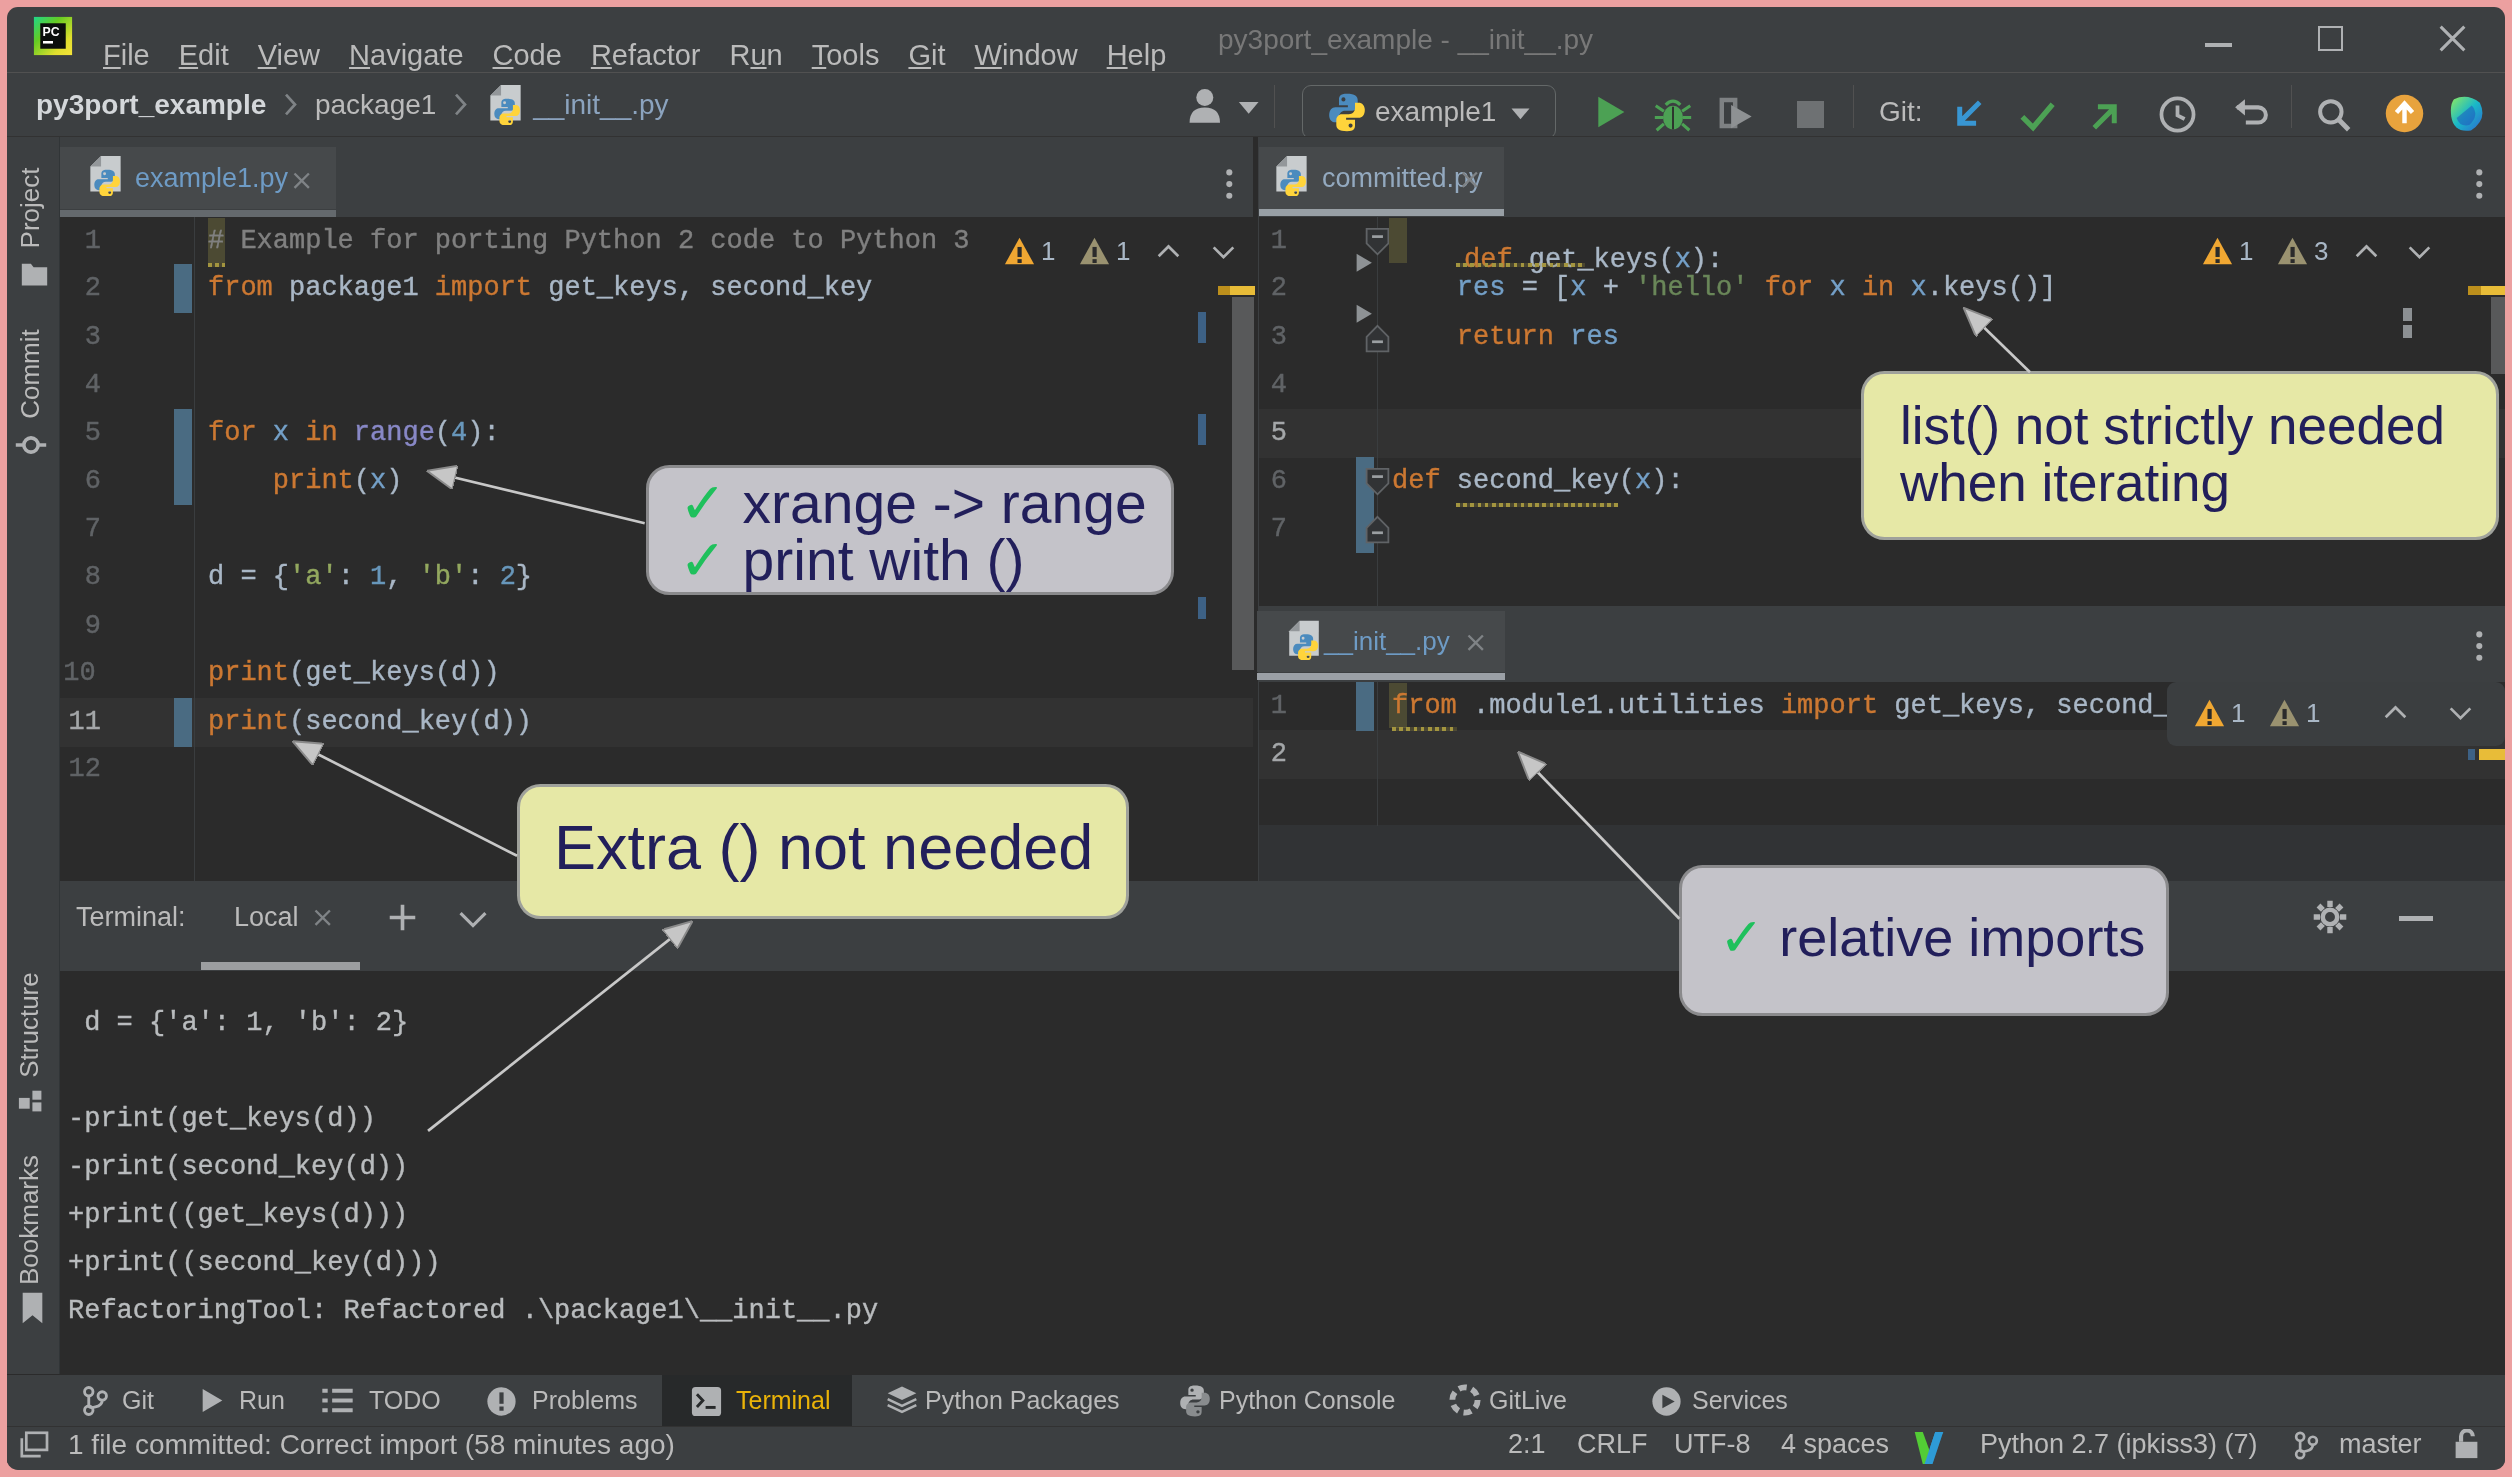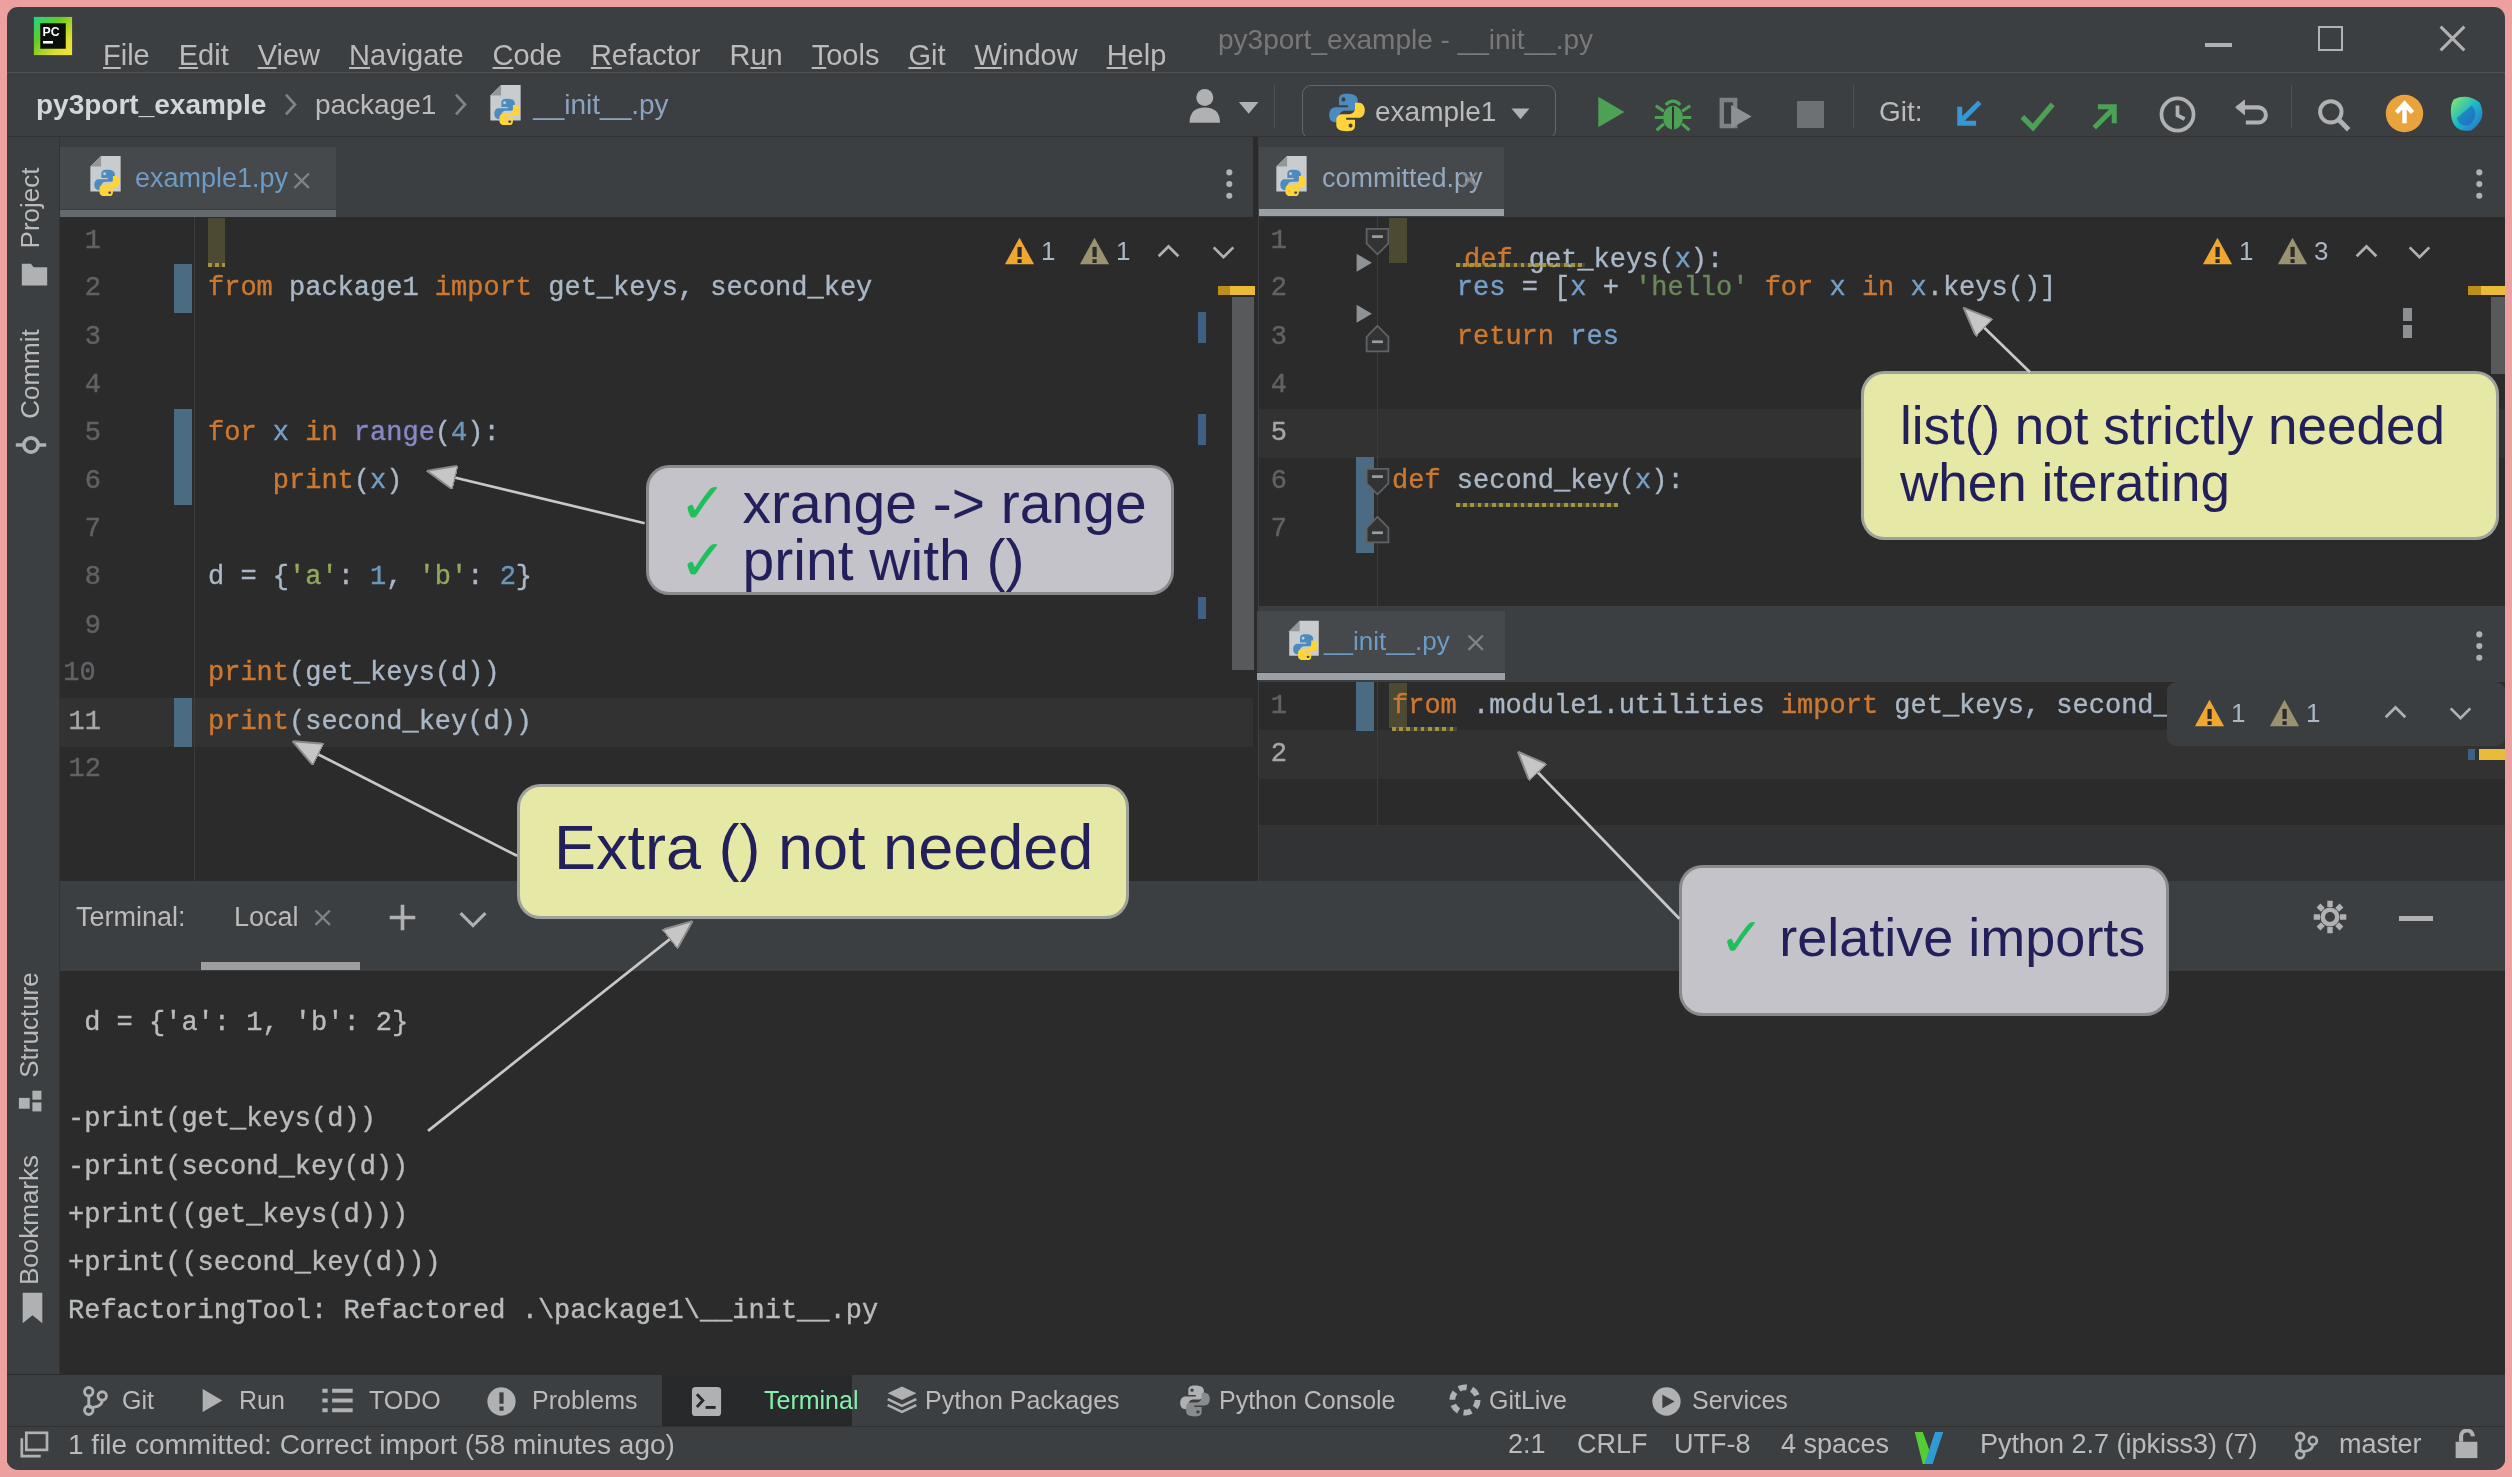--- a/index.html
+++ b/index.html
@@ -232,20 +232,21 @@
   <div class="num" style="left:58px;top:361px;">4</div>
   <div class="num" style="left:58px;top:409px;">5</div>
   <div class="num" style="left:58px;top:457px;">6</div>
   <div class="num" style="left:58px;top:505px;">7</div>
   <div class="num" style="left:58px;top:553px;">8</div>
   <div class="num" style="left:58px;top:602px;">9</div>
   <div class="num" style="left:58px;top:649px;text-align:center;">10</div>
   <div class="num" style="left:58px;top:698px;color:#A4A7A9;">11</div>
   <div class="num" style="left:58px;top:745px;">12</div>
   <div class="abs" style="left:208px;top:218px;width:17px;height:45px;background:#4C4A33;"></div>
+  <div class="cl mono" style="left:208px;top:217px;"><span class="c"># Example for porting Python 2 code to Python 3</span></div>
   <div class="squig" style="left:208px;top:263px;width:17px;"></div>
   <div class="cl mono" style="left:208px;top:264px;"><span class="k">from </span><span class="n">package1 </span><span class="k">import </span><span class="n">get_keys, second_key</span></div>
   <div class="cl mono" style="left:208px;top:409px;"><span class="k">for </span><span class="p">x </span><span class="k">in </span><span class="b">range</span><span class="n">(</span><span class="d">4</span><span class="n">):</span></div>
   <div class="cl mono" style="left:208px;top:457px;"><span class="n">    </span><span class="k">print</span><span class="n">(</span><span class="p">x</span><span class="n">)</span></div>
   <div class="cl mono" style="left:208px;top:553px;"><span class="n">d = {</span><span class="sy">'a'</span><span class="n">: </span><span class="d">1</span><span class="n">, </span><span class="sy">'b'</span><span class="n">: </span><span class="d">2</span><span class="n">}</span></div>
   <div class="cl mono" style="left:208px;top:649px;"><span class="k">print</span><span class="n">(get_keys(d))</span></div>
   <div class="cl mono" style="left:208px;top:698px;"><span class="k">print</span><span class="n">(second_key(d))</span></div>
   <svg class="abs" style="left:1004px;top:236px;" width="31" height="31" viewBox="0 0 34 34">
         <use href="#warnY"></use>
       </svg>
@@ -393,21 +394,21 @@
     <circle cx="17" cy="17" r="15.5" fill="#AFB1B3"></circle>
         <rect x="14.7" y="7" width="4.6" height="12.5" fill="#3C3F41"></rect>
         <rect x="14.7" y="22.5" width="4.6" height="4.6" fill="#3C3F41"></rect>
   </svg>
   <div class="bt" style="left:532px;top:1374px;">Problems</div>
   <svg class="abs" style="left:691px;top:1386px;" width="31" height="31" viewBox="0 0 34 34">
     <rect x="1" y="1" width="32" height="32" rx="4" fill="#AFB1B3"></rect>
     <path d="M6.5 9 L13 16 L6.5 23" stroke="#27292A" stroke-width="3.2" fill="none"></path>
     <path d="M16 23.5 L27 23.5" stroke="#27292A" stroke-width="3.2"></path>
   </svg>
-  <div class="bt" style="left:736px;top:1374px;color:#86efac;margin-left:28px;">Terminal</div>
+  <div class="bt" style="left:736px;top:1374px;color:#eab308;">Terminal</div>
   <svg class="abs" style="left:886px;top:1384px;" width="32" height="32" viewBox="0 0 38 36">
     <path d="M19 2 L36 10 L19 18 L2 10 Z" fill="#AFB1B3"></path>
     <path d="M2 17 L19 25 L36 17 M2 24 L19 32 L36 24" stroke="#AFB1B3" stroke-width="3" fill="none"></path>
   </svg>
   <div class="bt" style="left:925px;top:1374px;">Python Packages</div>
   <svg class="abs" style="left:1178px;top:1384px;" width="34" height="34" viewBox="0 0 44 46">
         <use href="#pysnakegray"></use>
       </svg>
   <div class="bt" style="left:1219px;top:1374px;">Python Console</div>
   <svg class="abs" style="left:1449px;top:1384px;" width="32" height="32" viewBox="0 0 38 38">

